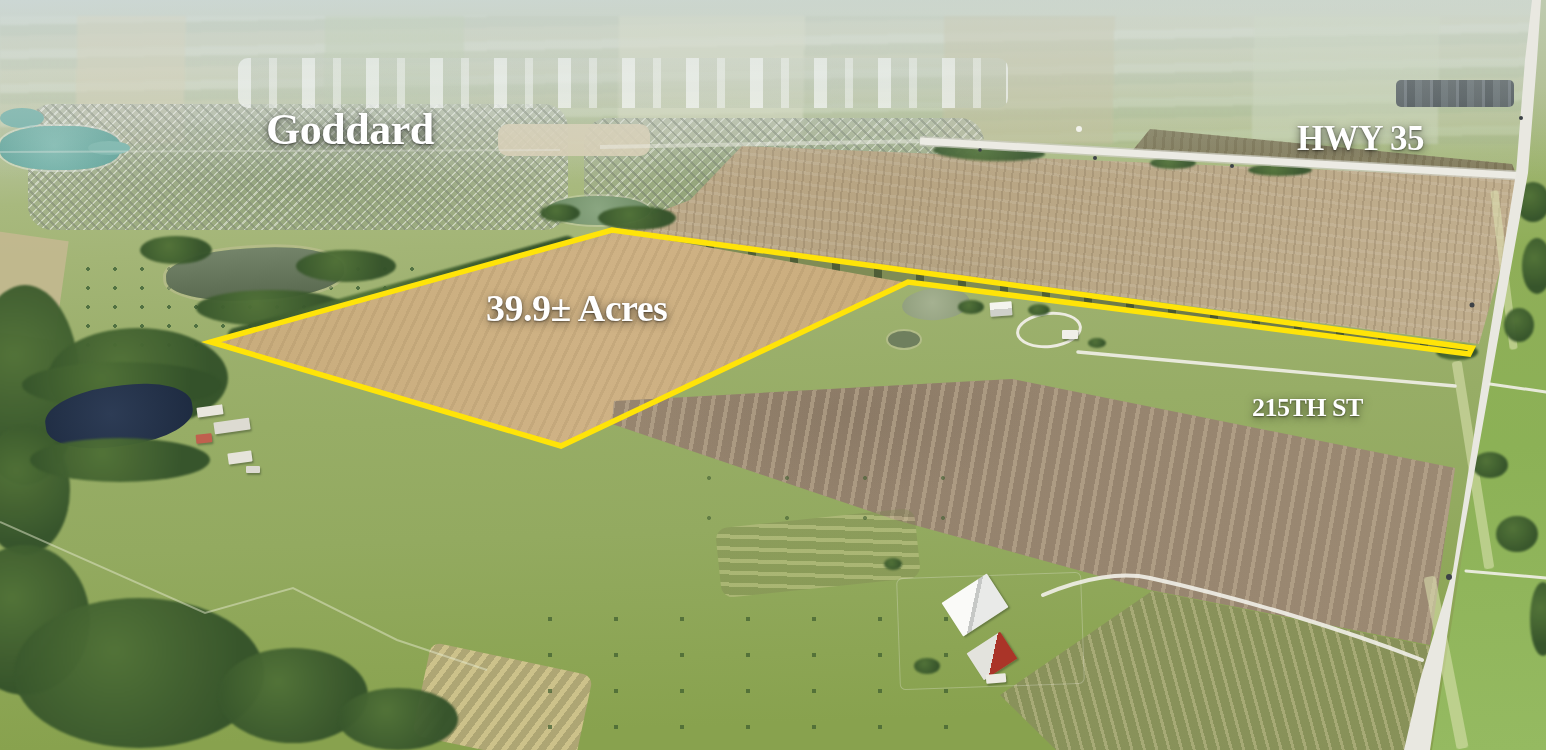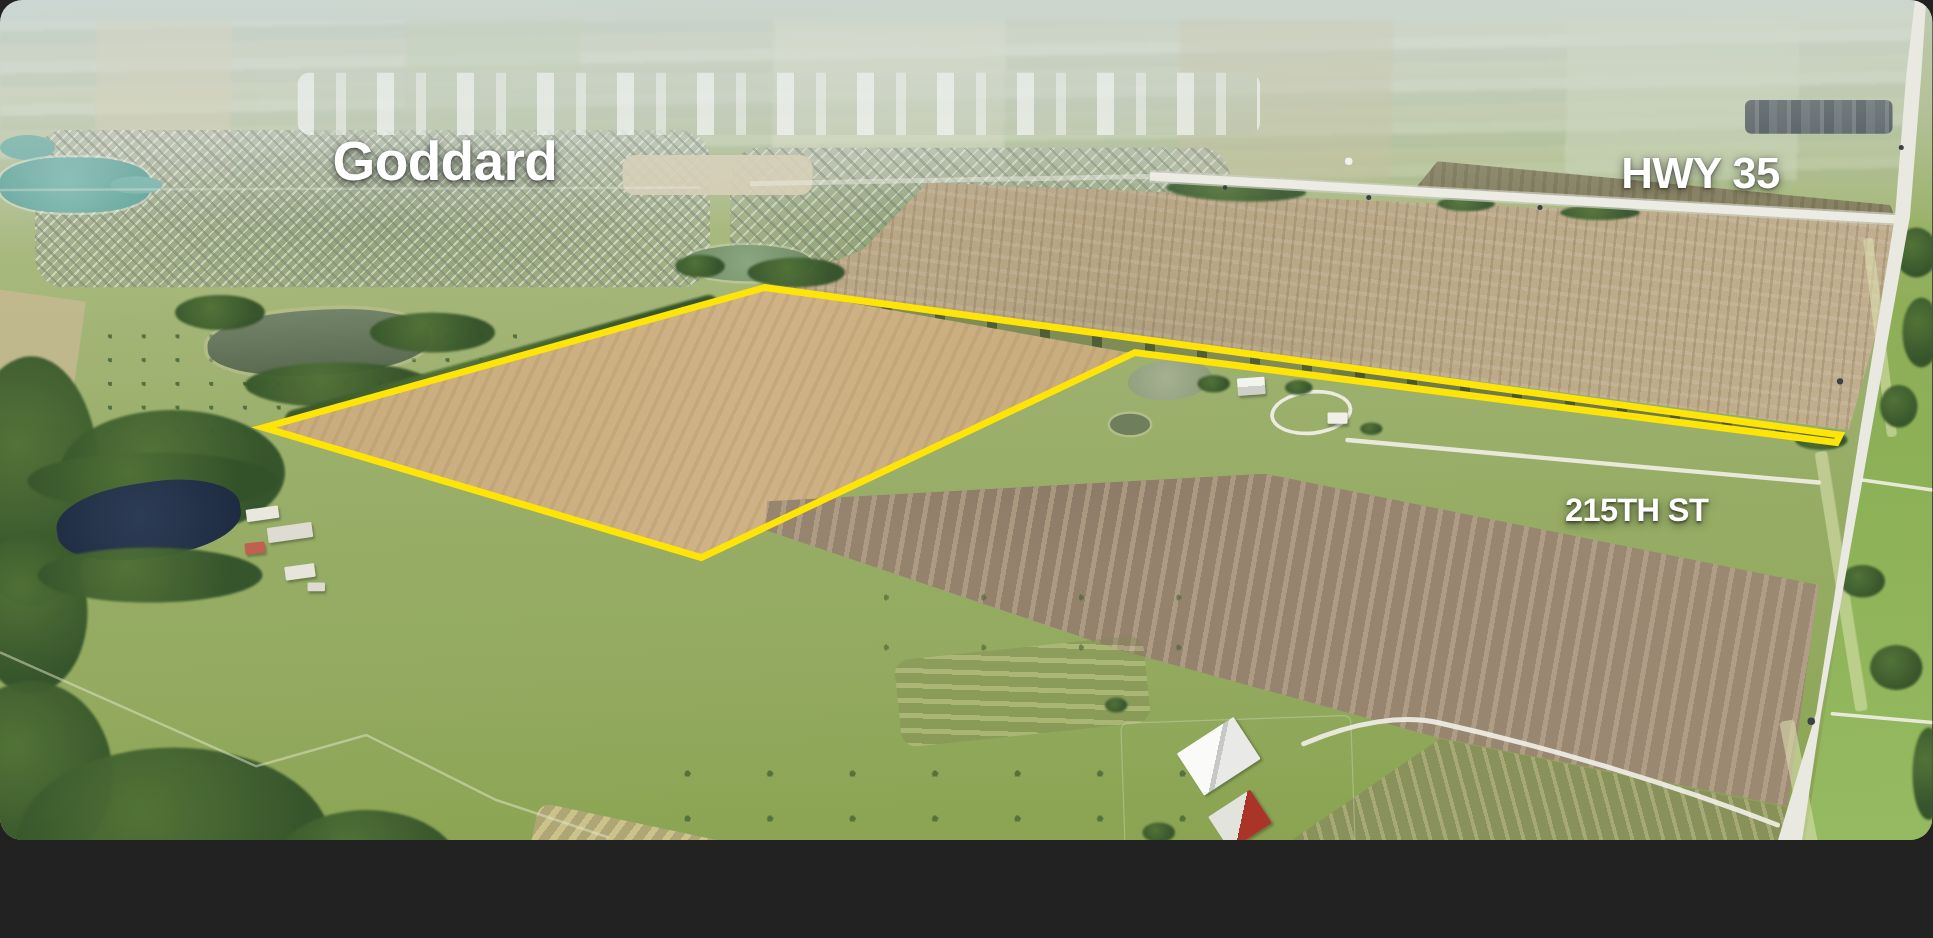--- a/index.html
+++ b/index.html
@@ -1,17 +1,17 @@
 <!DOCTYPE html>
 <html><head>
 <meta charset="utf-8">
 <style>
   html,body{margin:0;padding:0;background:#222;}
-  #stage{position:relative;width:1546px;height:672px;overflow:hidden;
-         font-family:Liberation Sans, sans-serif;border-radius:18px;}
+  #stage{position:relative;width:1546px;height:750px;overflow:hidden;
+         font-family:Liberation Serif, serif;}
   #stage *{box-sizing:border-box;}
   .abs{position:absolute;}
   .clip{position:absolute;inset:0;}
   .tree{position:absolute;border-radius:50%;
         background:radial-gradient(circle at 40% 35%,#507137,#34522a 72%);
         filter:blur(1px);opacity:.96;}
   .spk{position:absolute;opacity:.85;}
   .mow{position:absolute;background:rgba(222,228,178,.55);filter:blur(.6px);border-radius:3px;}
   .bld{position:absolute;border-radius:1px;box-shadow:1px 2px 2px rgba(30,40,25,.35);}
   .lbl{position:absolute;color:#fff;font-weight:700;line-height:1;white-space:nowrap;
@@ -190,15 +190,16 @@
     <circle cx="980" cy="150" r="1.8" class="vehicle"></circle>
     <circle cx="1521" cy="118" r="2" class="vehicle"></circle>
     <circle cx="1472" cy="305" r="2.5" class="vehicle"></circle>
     <circle cx="1449" cy="577" r="3" class="vehicle"></circle>
 
     <polygon class="parcel-outline" points="211,342 612,230 1472,348 1469,354 908,282 561,446"></polygon>
   </svg>
 
   <div class="lbl" style="left:266px;top:108px;font-size:44px;">Goddard</div>
   <div class="lbl" style="left:1297px;top:121px;font-size:35px;">HWY 35</div>
+  <div class="lbl" style="left:486px;top:289px;font-size:38px;">39.9± Acres</div>
   <div class="lbl" style="left:1252px;top:395px;font-size:26px;">215TH ST</div>
 
 </div>
 
 </body></html>

